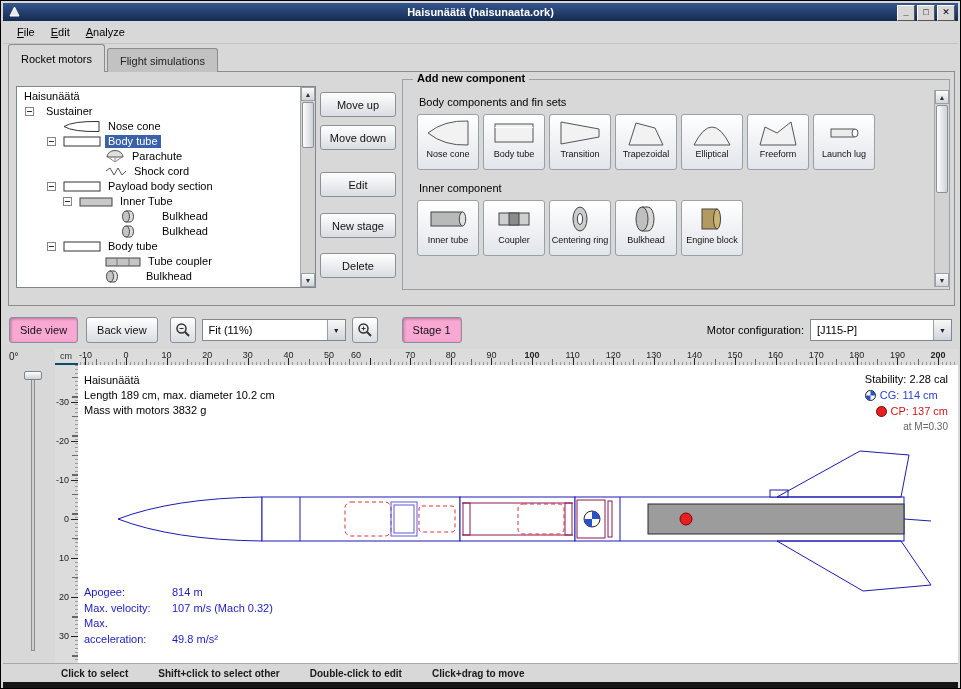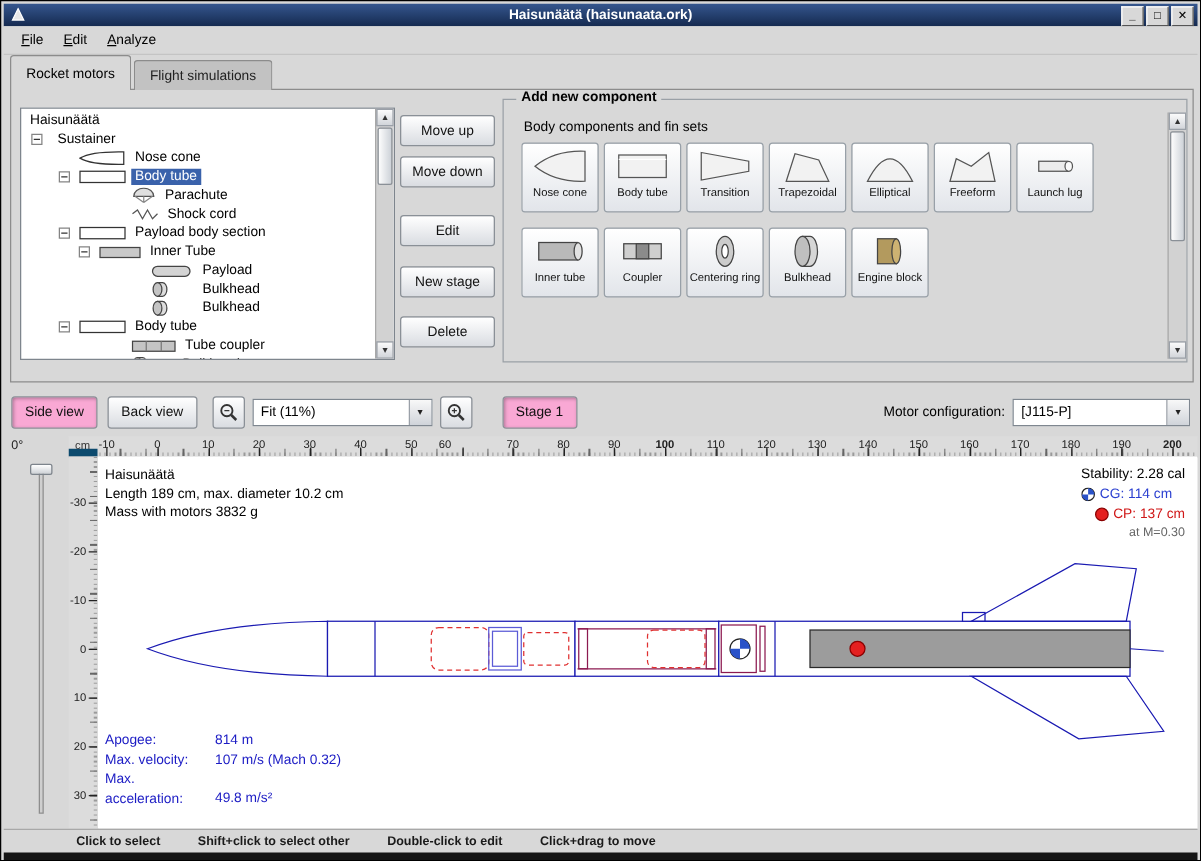--- a/index.html
+++ b/index.html
@@ -66,21 +66,21 @@
     display:flex;align-items:center;justify-content:center;font-size:7px;color:#222}
   .tb-label{font-size:11px;color:#000;margin-right:6px}
   
   .view{position:absolute;left:2px;right:2px;top:346px;height:316px;background:#d8d8d8}
   .rotcol{position:absolute;left:0;top:0;width:52px;bottom:0}
   .rotlabel{position:absolute;left:6px;top:4px;font-size:10px;color:#222}
   .rottrack{position:absolute;left:28px;top:26px;bottom:12px;width:4px;background:#cfcfcf;border:1px solid #8e8e8e;box-sizing:border-box}
   .rothandle{position:absolute;left:21px;top:24px;width:18px;height:9px;background:linear-gradient(#fff,#cdd1d6);
     border:1px solid #7d848c;border-radius:2px;box-sizing:border-box}
   .corner{position:absolute;left:52px;top:2px;width:23px;height:16px;background:#dcdcdc;font-size:9px;color:#333;
-    padding:2px 0 0 5px;box-sizing:border-box;z-index:2;border-bottom:6px solid #0c4a6e}
+    padding:2px 0 0 5px;box-sizing:border-box;z-index:2;border-bottom:2px solid #0c4a6e}
   .hruler{position:absolute;left:52px;right:0;top:2px;height:16px;border-bottom:1px solid #9a9a9a;background-color:#dcdcdc;
     background-image:repeating-linear-gradient(to right,#666 0 1px,transparent 1px 20.3px),
                      repeating-linear-gradient(to right,#9a9a9a 0 1px,transparent 1px 4.06px);
     background-size:100% 6px,100% 3px;background-position:71px 100%,71px 100%;background-repeat:repeat-x;overflow:hidden}
   .vruler{position:absolute;left:52px;top:18px;width:23px;bottom:0;border-right:1px solid #9a9a9a;background-color:#dcdcdc;
     background-image:repeating-linear-gradient(to bottom,#666 0 1px,transparent 1px 19.5px),
                      repeating-linear-gradient(to bottom,#9a9a9a 0 1px,transparent 1px 3.9px);
     background-size:6px 100%,3px 100%;background-position:right 154px,right 154px;background-repeat:repeat-y;overflow:hidden}
   .hlab{position:absolute;top:1px;transform:translateX(-50%);font-size:9px;color:#222;z-index:1}
   .hlab.bold{font-weight:bold}
@@ -173,26 +173,20 @@
           <div class="tree-label" style="left: 88px;">Payload body section</div>
         </div>
         <div class="tree-row">
           <div class="expander" style="left: 46px;"></div>
           <div class="tree-icon" style="left: 62px;"><svg width="34" height="13" viewBox="0 0 34 13">
               <rect x="1" y="3" width="32" height="8" fill="#c9c9c9" stroke="#444"></rect>
             </svg></div>
           <div class="tree-label" style="left: 100px;">Inner Tube</div>
         </div>
         <div class="tree-row">
-          <div class="tree-icon" style="left: 104px;"><svg width="34" height="13" viewBox="0 0 34 13">
-              <rect x="1" y="3" width="30" height="8" rx="4" fill="#d4d4d4" stroke="#444"></rect>
-            </svg></div>
-          <div class="tree-label" style="left: 142px;">Payload</div>
-        </div>
-        <div class="tree-row">
           <div class="tree-icon" style="left: 104px;"><svg width="14" height="13" viewBox="0 0 14 13">
               <path d="M5 1 L9 1 A3.5 5.5 0 0 1 9 12 L5 12 Z" fill="#ddd" stroke="#444"></path>
               <ellipse cx="5" cy="6.5" rx="3.5" ry="5.5" fill="#c4c4c4" stroke="#444"></ellipse>
             </svg></div>
           <div class="tree-label" style="left: 142px;">Bulkhead</div>
         </div>
         <div class="tree-row">
           <div class="tree-icon" style="left: 104px;"><svg width="14" height="13" viewBox="0 0 14 13">
               <path d="M5 1 L9 1 A3.5 5.5 0 0 1 9 12 L5 12 Z" fill="#ddd" stroke="#444"></path>
               <ellipse cx="5" cy="6.5" rx="3.5" ry="5.5" fill="#c4c4c4" stroke="#444"></ellipse>
@@ -292,20 +286,21 @@
           <div class="comp-btn">
             <div class="comp-icon">
               <svg width="44" height="30" viewBox="0 0 44 30">
                 <rect x="9" y="11" width="23" height="8" fill="#ececec" stroke="#555"></rect>
                 <ellipse cx="33" cy="15" rx="3" ry="4" fill="#fafafa" stroke="#555"></ellipse>
               </svg>
             </div>
             <div class="comp-label">Launch lug</div>
           </div>
         </div>
+        <div class="sec-label">Inner component</div>
         <div class="comp-row">
           <div class="comp-btn">
             <div class="comp-icon">
               <svg width="44" height="30" viewBox="0 0 44 30">
                 <rect x="5" y="8" width="31" height="14" fill="#b9b9b9" stroke="#444"></rect>
                 <ellipse cx="36.5" cy="15" rx="3.2" ry="7" fill="#e2e2e2" stroke="#444"></ellipse>
               </svg>
             </div>
             <div class="comp-label">Inner tube</div>
           </div>

